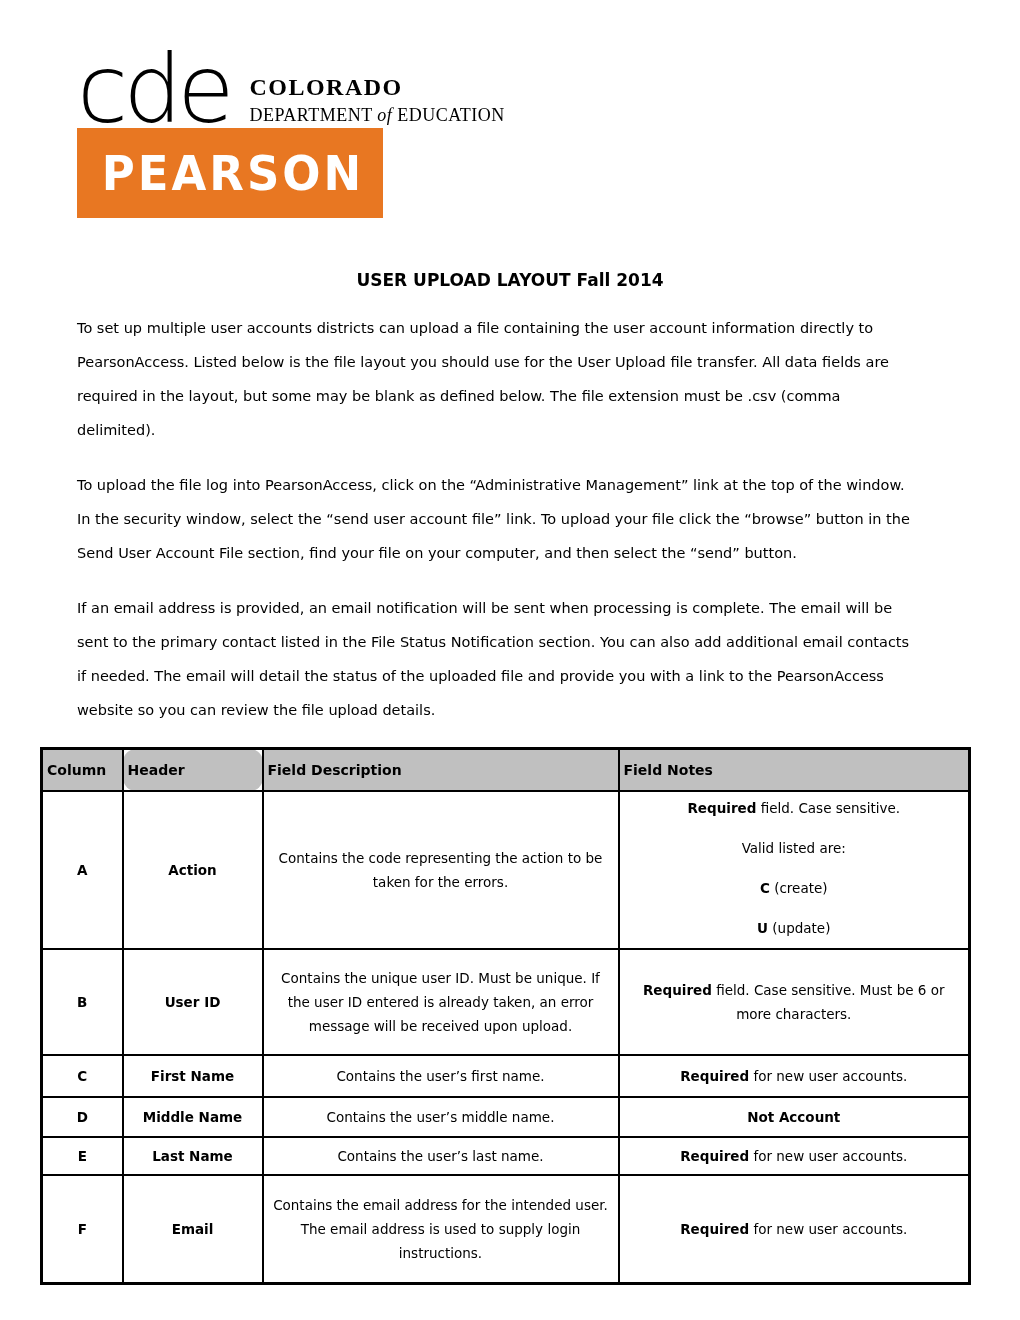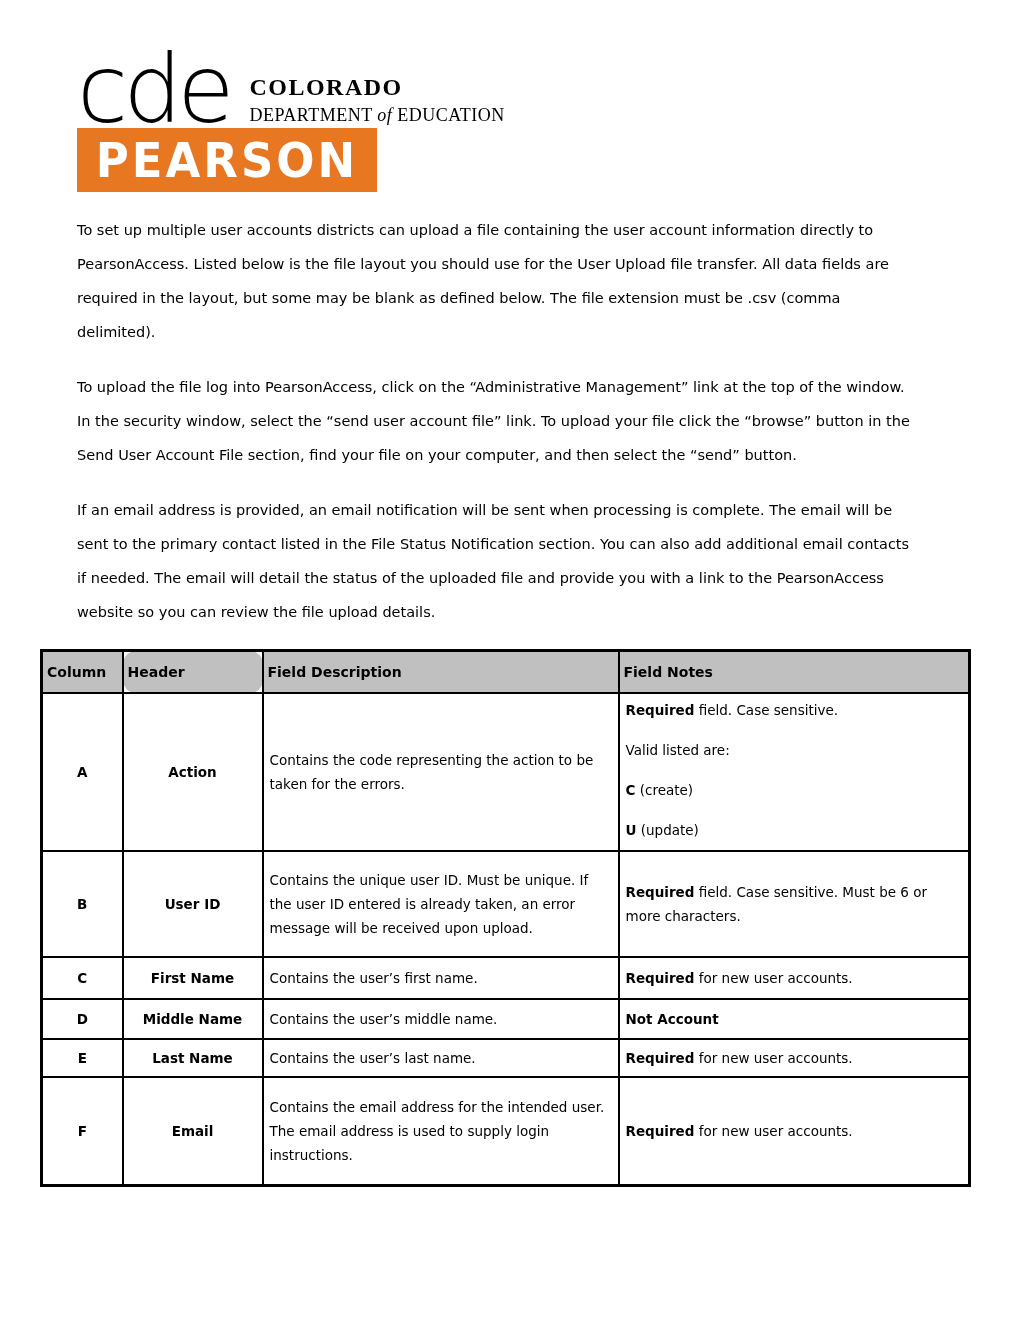--- a/index.html
+++ b/index.html
@@ -37,23 +37,24 @@
     font-weight:bold;
     letter-spacing:1.5px;
   }
   .cde-line2 {
     font-size:18px;
     letter-spacing:0.5px;
     margin-top:4px;
   }
   .cde-line2 .of { font-style:italic; text-transform:lowercase; }
   .pearson-logo {
-    width:300px; height:64px;
+    width:300px; height:90px;
     display:flex; align-items:center; justify-content:center;
     margin-top:2px;
+    padding-left:6px;
   }
   .pearson-text {
     color:#ffffff;
     font-size:45px;
     font-weight:bold;
     letter-spacing:3px;
     transform:scaleY(1.05);
   }
   
   .doc-title {
@@ -76,20 +77,21 @@
     table-layout:fixed;
     width:928px;
     margin:20px 0 0 40px;
     font-size:13.5px;
     line-height:24px;
     border:3px solid #000;
   }
   .doc-table th, .doc-table td {
     border:2px solid #000;
     overflow:hidden;
+    text-align:center;
   }
   .doc-table th {
     background:#c0c0c0;
     height:36px;
     font-size:14px;
     padding:2px 4px;
     vertical-align:middle;
     text-align:left;
   }
   .doc-table th.center { text-align:left;border-radius:13px; }
@@ -118,20 +120,21 @@
       <div class="cde-wordmark">
         <div class="cde-line1">COLORADO</div>
         <div class="cde-line2"><span>DEPARTMENT </span><span class="of">of</span><span> EDUCATION</span></div>
       </div>
     </div>
     <div class="pearson-logo" style="background:#e87722;">
       <div class="pearson-text">PEARSON</div>
     </div>
   </div>
 
+  <div class="doc-title">USER UPLOAD LAYOUT Fall 2014</div>
 
   <p class="para">To set up multiple user accounts districts can upload a file containing the user account information directly to PearsonAccess. Listed below is the file layout you should use for the User Upload file transfer.  All data fields are required in the layout, but some may be blank as defined below.  The file extension must be .csv (comma delimited).</p>
   <p class="para">To upload the file log into PearsonAccess, click on the “Administrative Management” link at the top of the window. In the security window, select the “send user account file” link.  To upload your file click the “browse” button in the Send User Account File section, find your file on your computer, and then select the “send” button.</p>
   <p class="para">If an email address is provided, an email notification will be sent when processing is complete.  The email will be sent to the primary contact listed in the File Status Notification section. You can also add additional email contacts if needed. The email will detail the status of the uploaded file and provide you with a link to the PearsonAccess website so you can review the file upload details.</p>
 
   <table class="doc-table">
     <colgroup>
       <col style="width:81px">
       <col style="width:140px">
       <col style="width:356px">

